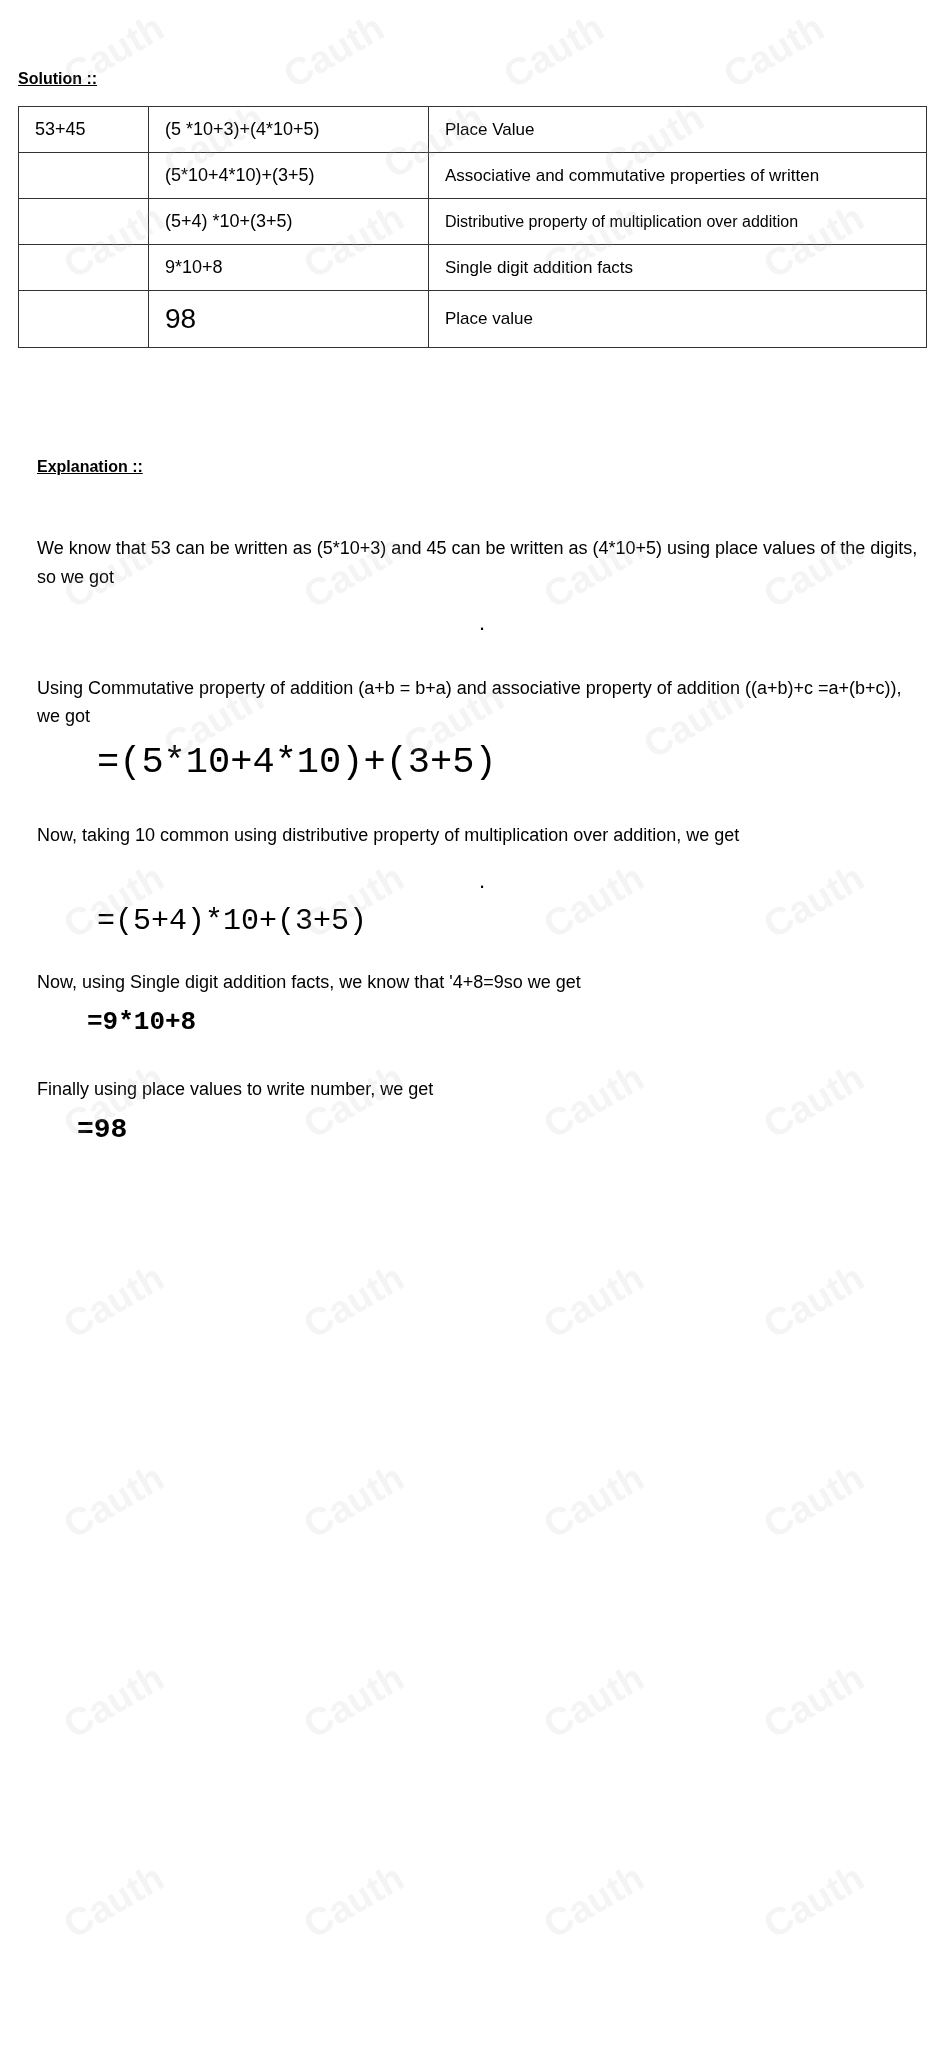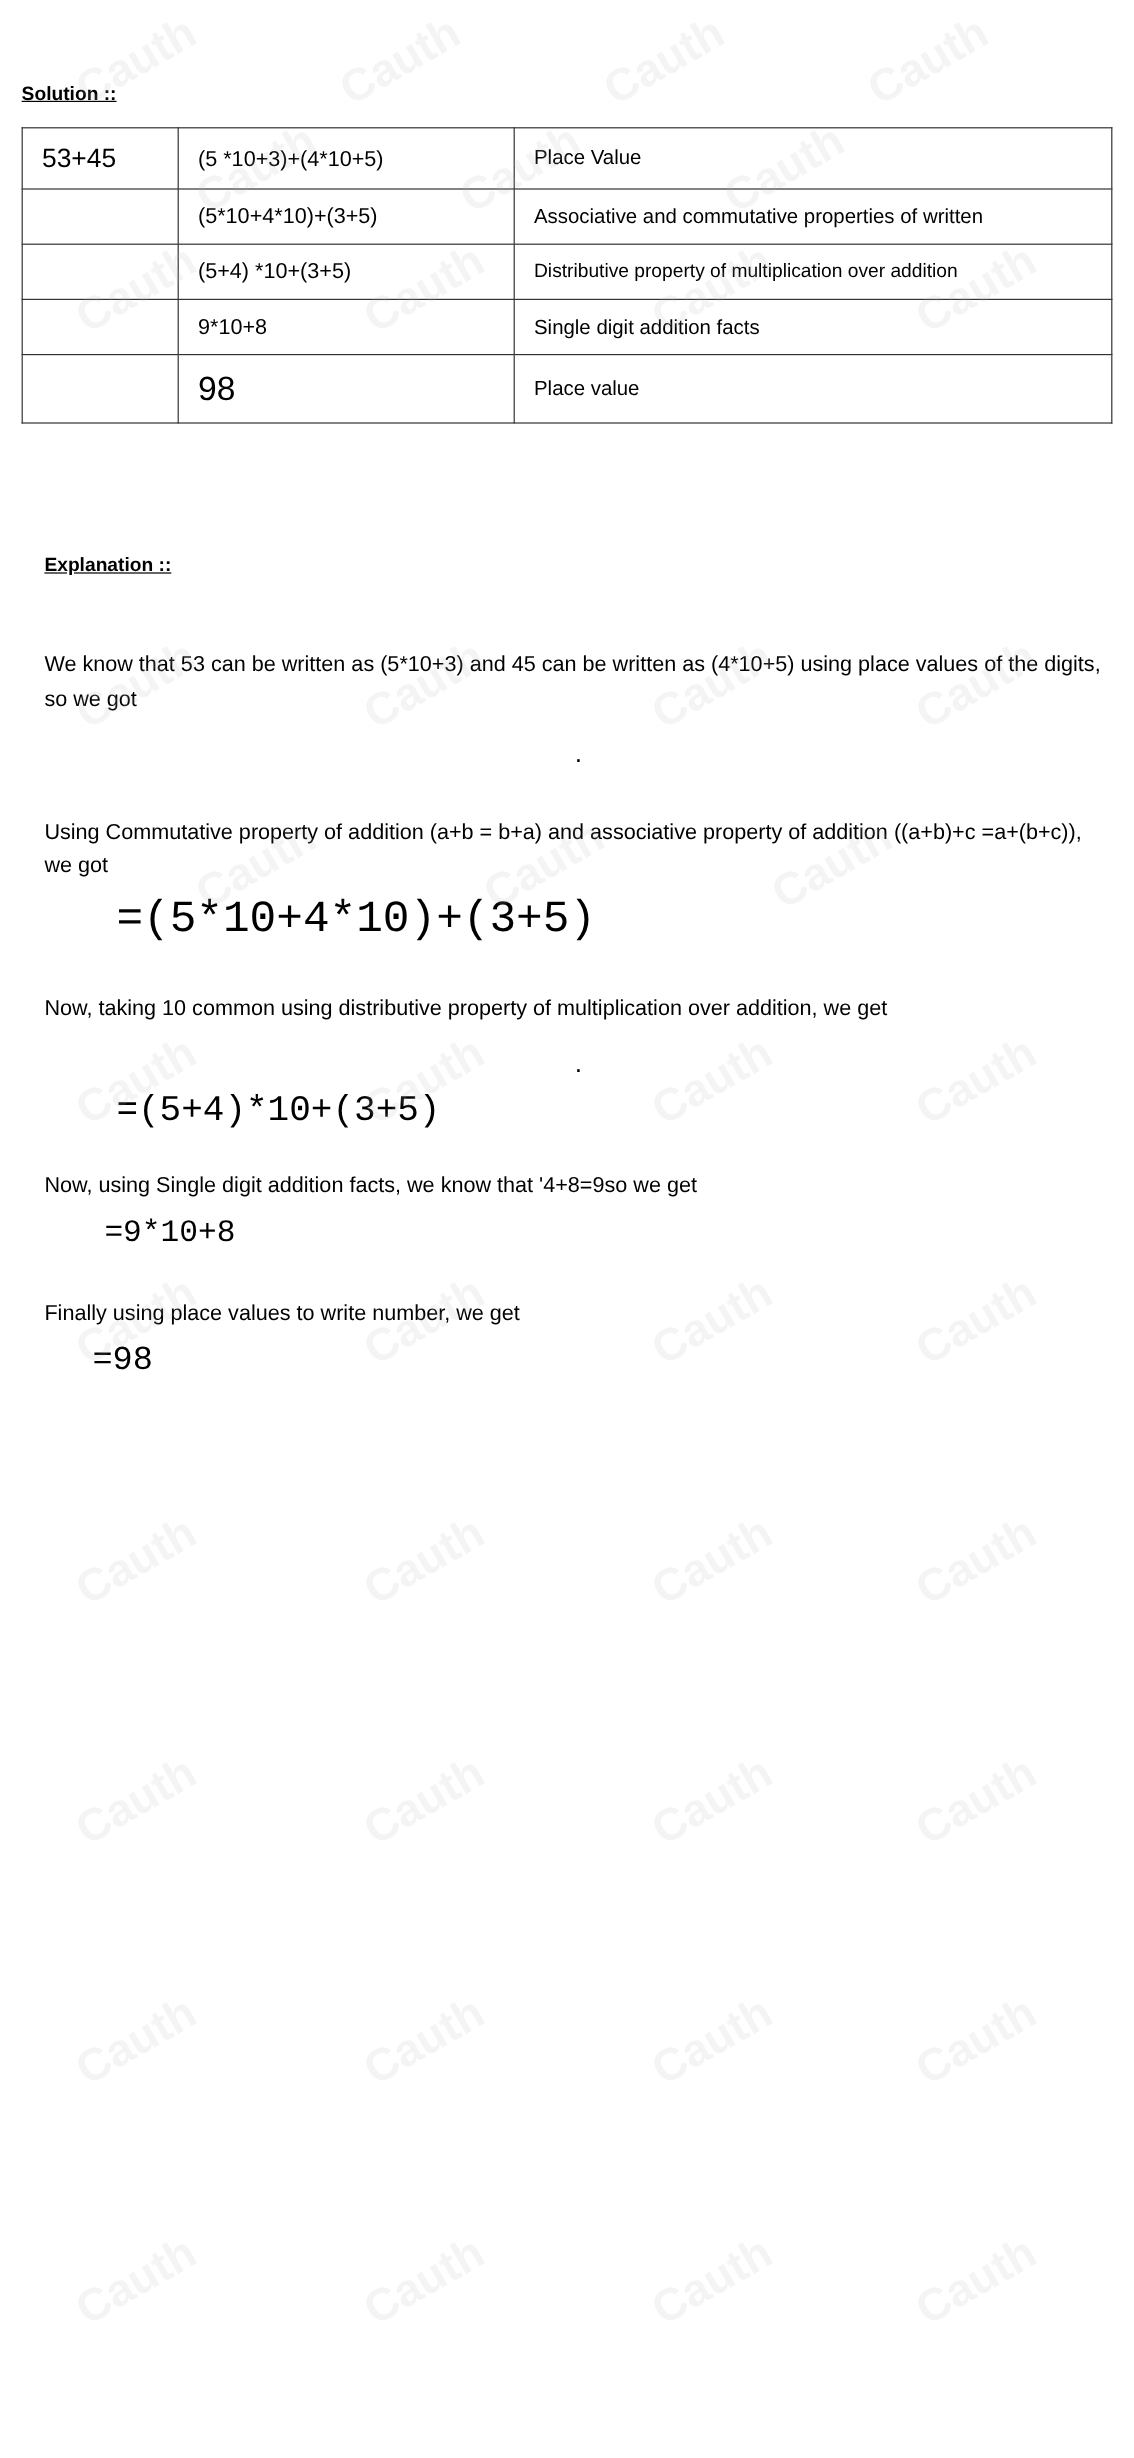--- a/index.html
+++ b/index.html
@@ -96,20 +96,21 @@
       text-align: left;
       margin: 10px 0 10px 60px;
       font-family: 'Courier New', monospace;
     }
 
     .formula-display-sm {
       font-size: 26px;
       text-align: left;
       margin: 10px 0 10px 50px;
       font-family: 'Courier New', monospace;
+      font-weight: bold;
     }
 
     .dot {
       text-align: center;
       font-size: 22px;
       margin: 8px 0;
     }
   </style>
 </head>
 <body>
@@ -161,21 +162,21 @@
 
 <div style="height:40px;"></div>
 
 <div>
   <div class="section-label">Solution ::</div>
 
   <table>
     <tbody>
 
       <tr>
-        <td style="font-size:22px;">53+45</td>
+        <td style="font-size:18px;">53+45</td>
         <td style="font-size:18px;">(5 *10+3)+(4*10+5)</td>
         <td style="font-size:17px;">Place Value</td>
       </tr>
 
       <tr>
         <td></td>
         <td style="font-size:18px;">(5*10+4*10)+(3+5)</td>
         <td style="font-size:17px;">Associative and commutative properties of written</td>
       </tr>
 

